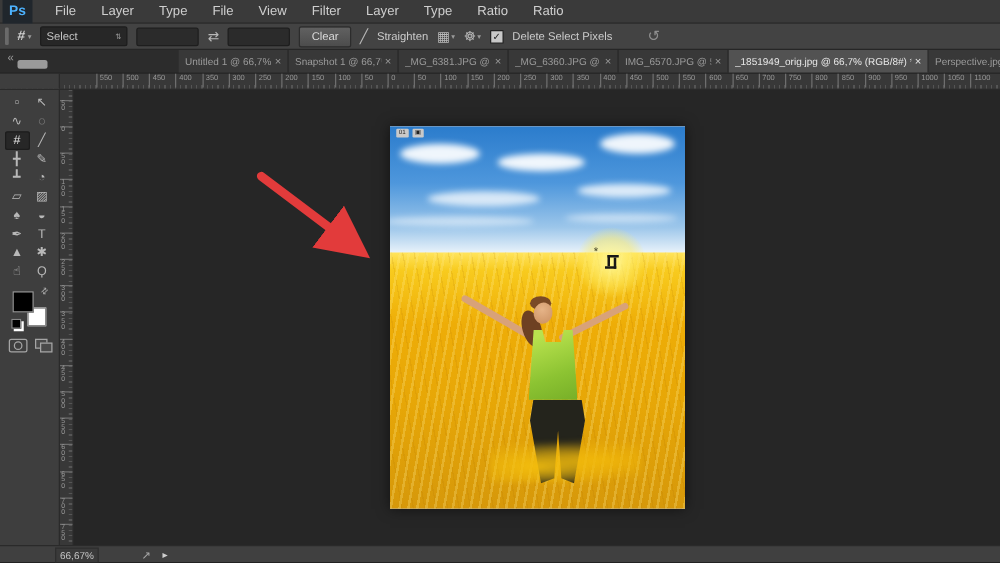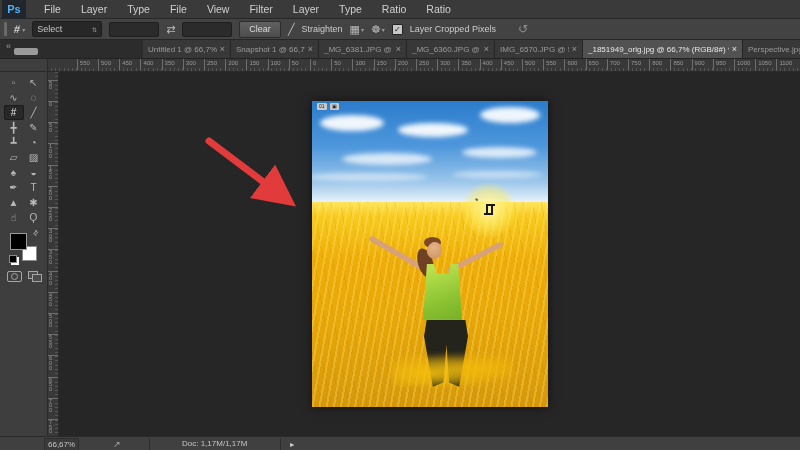--- a/index.html
+++ b/index.html
@@ -157,21 +157,21 @@
     <span>Straighten</span>
     <span class="icon-btn">
       <span>▦</span>
       <span class="caret">▾</span>
     </span>
     <span class="icon-btn">
       <span>☸</span>
       <span class="caret">▾</span>
     </span>
     <span class="chk">✓</span>
-    <span>Layer Cropped Pixels</span>
+    <span>Delete Select Pixels</span>
     <span class="opt-reset">↺</span>
   </div>
 
   <div class="tabbar">
     <span class="tab-overflow">«</span>
     <div class="dock-grabber"></div>
     <div class="tabs" id="tabs">
         <div class="tab">
           <span class="lbl">Untitled 1 @ 66,7% (R…</span>
           <span class="x">×</span>
@@ -360,21 +360,20 @@
         <div class="crop-cursor"></div>
         <span class="badge b1">01</span>
         <span class="badge b2">▣</span>
       </div>
     </div>
   </div>
 
   <div class="statusbar">
     <div class="zoom-field">66,67%</div>
     <span class="export-icon">↗</span>
-    <div class="doc-field">Doc: 1,17M/1,17M</div>
     <span class="expand">►</span>
   </div>
 
   <svg class="annot" width="800" height="450">
     <defs>
       <marker id="ah" markerWidth="6" markerHeight="6" refX="4.2" refY="3" orient="auto">
         <polygon points="0,0 6,3 0,6" fill="#e23b3b"></polygon>
       </marker>
     </defs>
     <line x1="209" y1="141" x2="286" y2="199" stroke-width="7" stroke-linecap="round" marker-end="url(#ah)" stroke="#e23b3b"></line>

